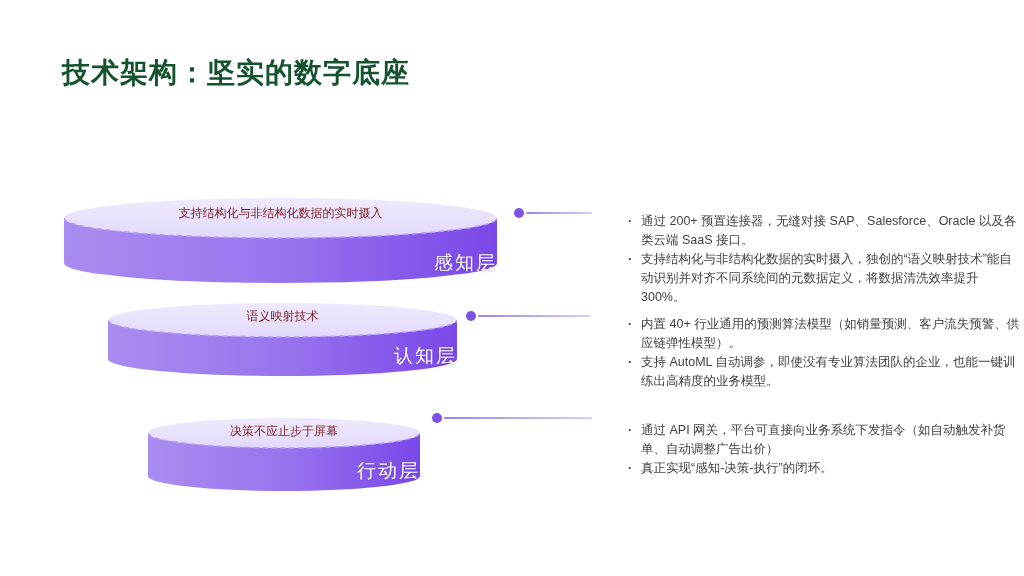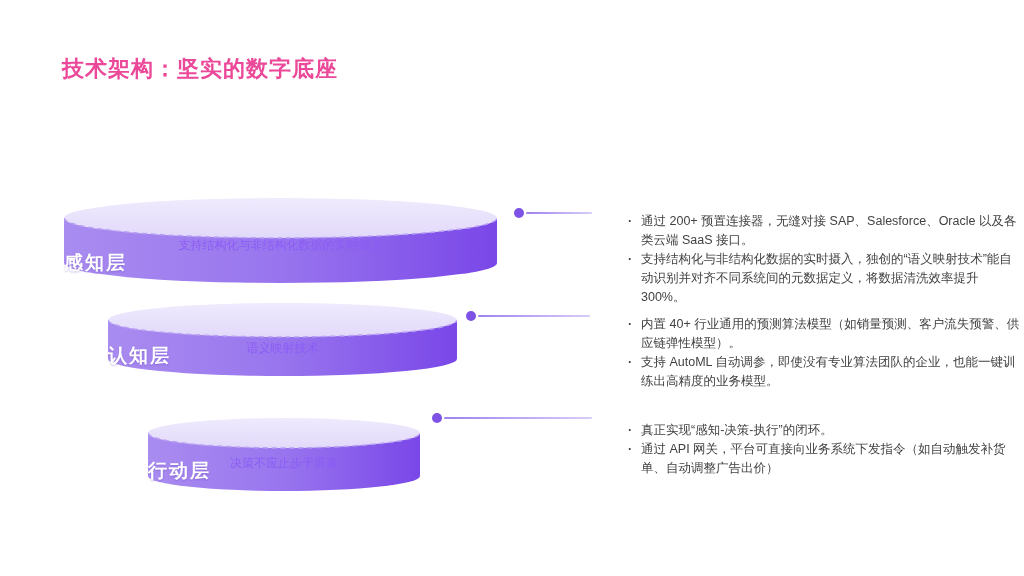--- a/index.html
+++ b/index.html
@@ -1,33 +1,33 @@
 <!DOCTYPE html>
 <html lang="zh"><head>
 <meta charset="utf-8">
 <style>
   html, body { margin:0; padding:0; background:#ffffff; }
   body { font-family:"Liberation Sans","DejaVu Sans",sans-serif; }
   .slide { position:relative; width:1024px; height:576px; background:#ffffff; overflow:hidden; }
 
   .title {
     position:absolute; left:62px; top:54px;
-    font-size:22px; font-weight:800; color:#ec4899; letter-spacing:1px;
+    font-size:28px; font-weight:800; color:#14532d; letter-spacing:1px;
   }
 
   .disc { position:absolute; }
   .disc svg { position:absolute; left:0; top:0; display:block; }
 
   .disc-caption {
     position:absolute; left:0; right:0; text-align:center;
-    font-size:12px; color:#8b5cf6; white-space:nowrap;margin-top:32px;
+    font-size:12px; color:#7f1d1d; white-space:nowrap;
   }
   .disc-label {
-    position:absolute; left:0; right:0; text-align:left;
-    font-size:19px; font-weight:700; color:#ffffff; letter-spacing:2px;
+    position:absolute; left:0; right:0; text-align:right;
+    font-size:19px; font-weight:400; color:#ffffff; letter-spacing:2px;
     text-shadow:0 1px 2px rgba(80,40,170,0.30);
   }
 
   .connector-dot {
     position:absolute; width:10px; height:10px; border-radius:50%;
     background:#7e52e4;
   }
   .connector-line {
     position:absolute; height:2px; border-radius:1px;
     background:linear-gradient(90deg,#9f82ee,#d8cdf8);
@@ -117,17 +117,17 @@
       <path d="M0,15 L0,58 A136,15 0 0 0 272,58 L272,15 Z" fill="url(#g3s)"></path>
       <ellipse cx="136" cy="15" rx="136" ry="15" fill="url(#g3t)"></ellipse>
       <path d="M0,15 A136,15 0 0 0 272,15" fill="none" stroke="#b79ff3" stroke-width="1.5" stroke-dasharray="5 4"></path>
     </svg>
     <div class="disc-caption" style="top:5px;">决策不应止步于屏幕</div>
     <div class="disc-label" style="bottom:7px;">行动层</div>
   </div>
   <div class="connector-dot" style="left:432px; top:413px;"></div>
   <div class="connector-line" style="left:444px; top:417px; width:148px;"></div>
   <ul class="bullets" style="left:616px; top:411px;">
+    <li>通过 API 网关，平台可直接向业务系统下发指令（如自动触发补货单、自动调整广告出价）</li>
     <li>真正实现“感知-决策-执行”的闭环。</li>
-    <li>通过 API 网关，平台可直接向业务系统下发指令（如自动触发补货单、自动调整广告出价）</li>
   </ul>
 
 </div>
 
 </body></html>

